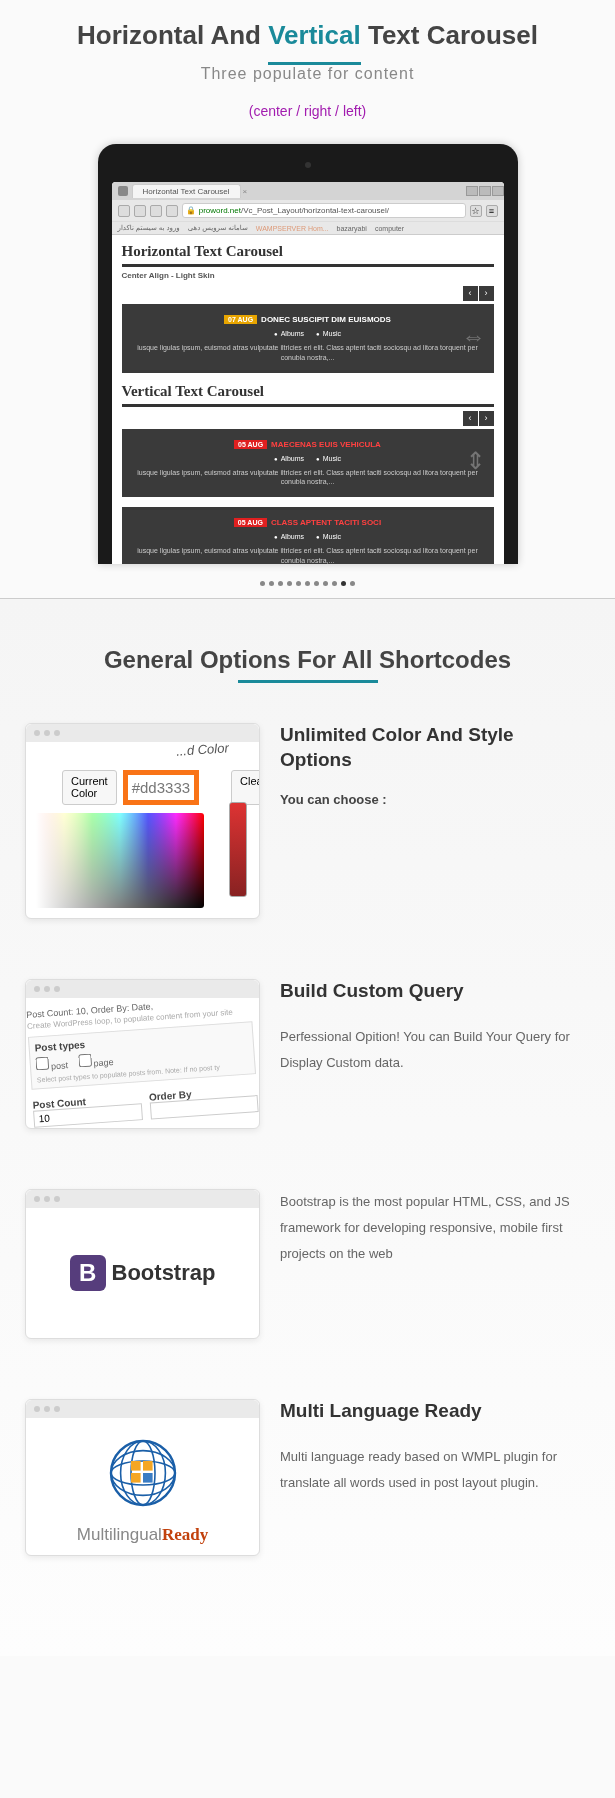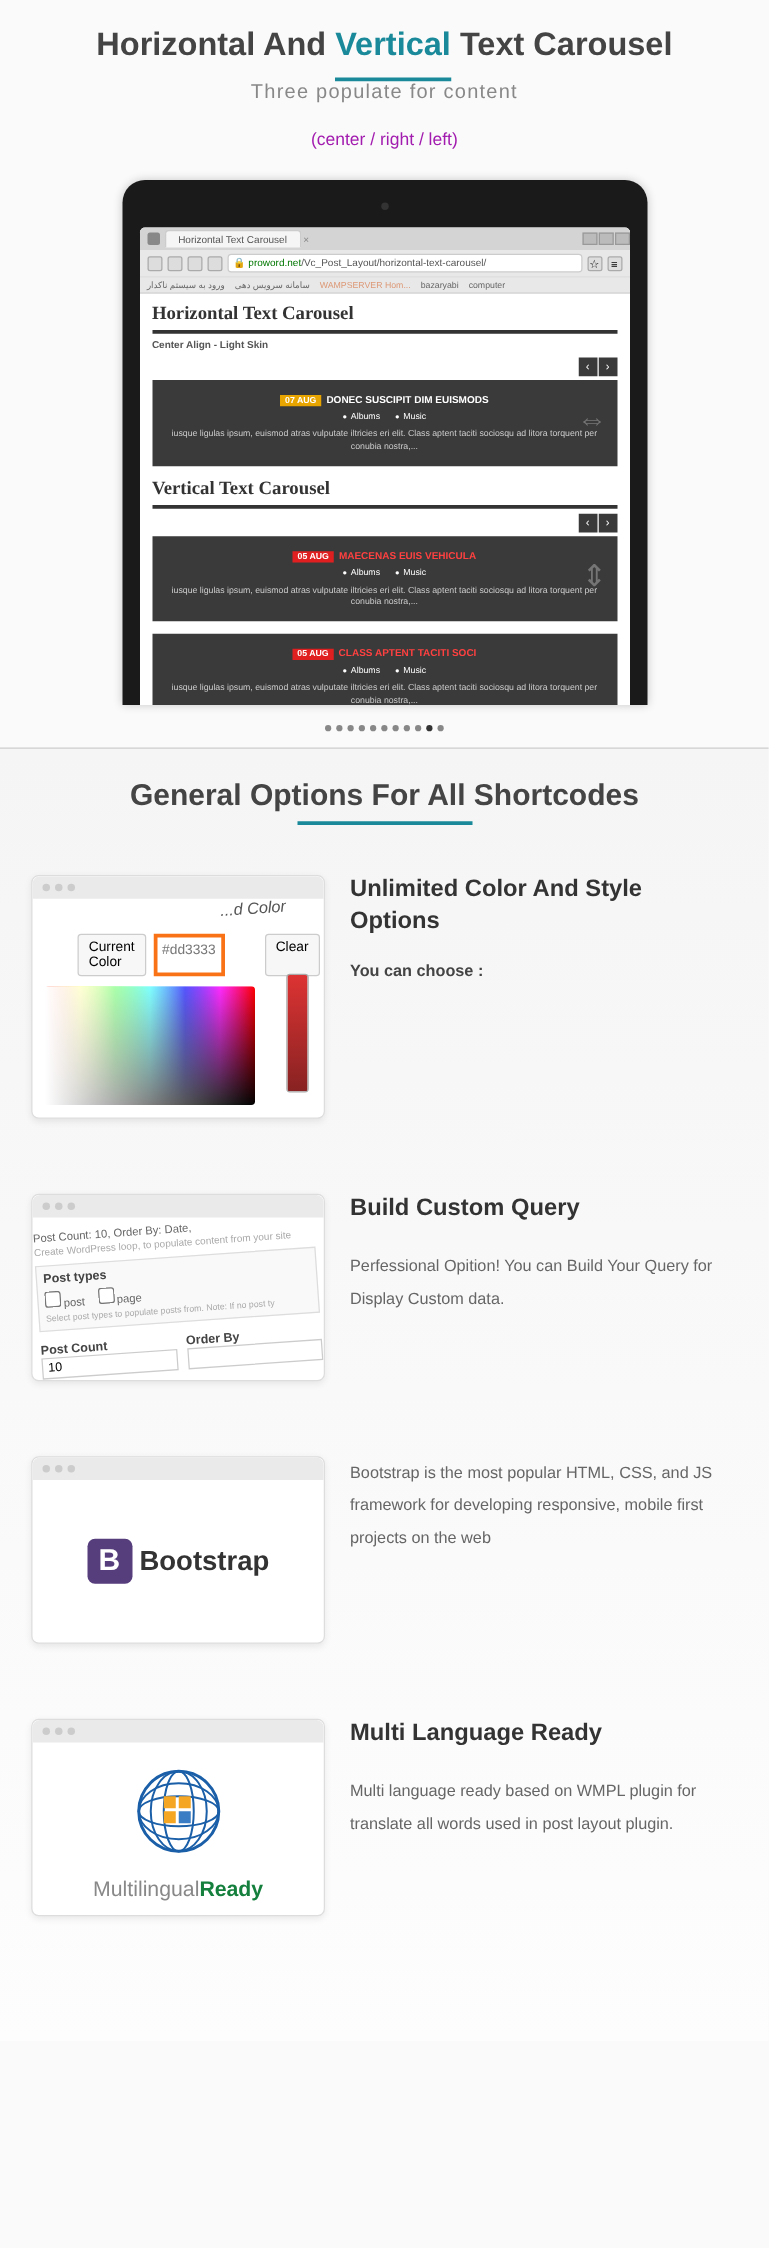--- a/index.html
+++ b/index.html
@@ -40,35 +40,35 @@
 .ccats span::before { content:'●'; margin-right:3px; font-size:6px;}
 .ctext { font-size:7px; color:#ccc; line-height:1.4;}
 .carrow { position:absolute; right:8px; top:18px; font-size:24px; color:rgba(255,255,255,0.3);}
 .vtitle .ctitle { color:#ff4040;}
 .vtitle .dt { background:#e02020;}
 .dots { text-align:center; padding: 8px 0; }
 .dots span { width:5px; height:5px; background:#888; border-radius:50%; display:inline-block; margin:0 2px;}
 .dots span.active { background:#333;}
 
 
-.sec2 { background: linear-gradient(#f5f5f5, #fdfdfd); padding: 24px 0 40px 0; border-top: 1px solid #ccc; }
+.sec2 { background: linear-gradient(#f5f5f5, #fdfdfd); padding: 47px 0 40px 0; border-top: 1px solid #ccc; }
 .title2 { font-size: 24px; font-weight: 700; color: #444; text-align: center; }
 .underline { width: 140px; height: 3px; background: #1a8a9a; margin: 6px auto 40px auto; }
 
 .feature { display: flex; padding: 0 25px 60px 25px; gap: 20px; align-items:flex-start; }
 .thumb { width: 235px; flex-shrink: 0; background: white; border: 1px solid #ddd; border-radius: 6px; box-shadow: 0 2px 6px rgba(0,0,0,0.08); overflow: hidden; }
 .thead { background:#eaeaea; height:18px; border-radius:6px 6px 0 0; padding-left:8px; display:flex; align-items:center; gap:4px;}
 .thead span { width:6px; height:6px; background:#ccc; border-radius:50%; display:inline-block;}
 .tbody { padding: 10px; position: relative; min-height: 130px; }
 
 
 .cp-label { position:absolute; top:0; right:30px; font-size:13px; font-style:italic; color:#555; transform:rotate(-4deg);}
 .cp-row { display:flex; gap:6px; margin:18px 0 8px 0;}
 .cp-btn { background:#f7f7f7; border:1px solid #ccc; padding:4px 8px; font-size:11px; border-radius:3px;margin-left:26px;}
-.cp-hex { flex:1; border:3px solid #f97316; padding:4px; font-size:11px; text-align:center; color:#777; border-radius:0;}
+.cp-hex { flex:1; border:5px solid #f97316; padding:4px; font-size:15px; text-align:center; color:#777; border-radius:0;}
 .cp-grad { height:95px; width:168px; background: linear-gradient(to right, #fff, transparent), linear-gradient(to top, #000, transparent), linear-gradient(to right, red, yellow, lime, cyan, blue, magenta, red); position:relative; border-radius:3px;}
 .cp-slider { position:absolute; right:12px; top:60px; width:18px; height:95px; background:linear-gradient(#d33, #822); border-radius:3px; border:1px solid #aaa;}
 
 
 .q-wrap { transform:rotate(-4deg); font-size:9px; color:#666; padding:4px;}
 .q-line { margin-bottom:2px;}
 .q-panel { background:#f9f9f9; border:1px solid #ddd; padding:5px; margin-top:6px; text-align:left;}
 .q-panel label { font-size:9px; margin-right:8px;}
 .q-panel input[type=checkbox]{margin-right:2px;}
 .q-row2 { display:flex; gap:8px; margin-top:10px;}
@@ -77,21 +77,21 @@
 
 
 .bs-logo { display:flex; align-items:center; justify-content:center; height:130px;}
 .bs-b { width:36px; height:36px; background:#563d7c; color:white; font-size:24px; font-weight:700; display:flex; align-items:center; justify-content:center; border-radius:6px;}
 .bs-text { font-size:22px; font-weight:700; color:#333; margin-left:6px;}
 
 
 .ml-wrap { text-align:center; padding:15px 0 10px 0;}
 .ml-globe { width:80px; height:80px; margin:0 auto 8px auto;}
 .ml-text { color:#888; font-size:17px;}
-.ml-text b { color:#15803d; font-weight:600;}
+.ml-text b { color:#c2410c; font-weight:600;font-family:Liberation Serif, serif;}
 
 .fcontent { flex: 1; text-align:left;}
 .ftitle { font-size: 19px; font-weight: 700; color: #333; margin-bottom: 20px; line-height:1.3; }
 .fdesc { font-size: 13px; color: #666; line-height: 2; }
 .flead { font-size:13px; color:#444; font-weight:600; margin-bottom:8px;}
 </style>
 </head>
 <body>
 
 <div class="sec1">

